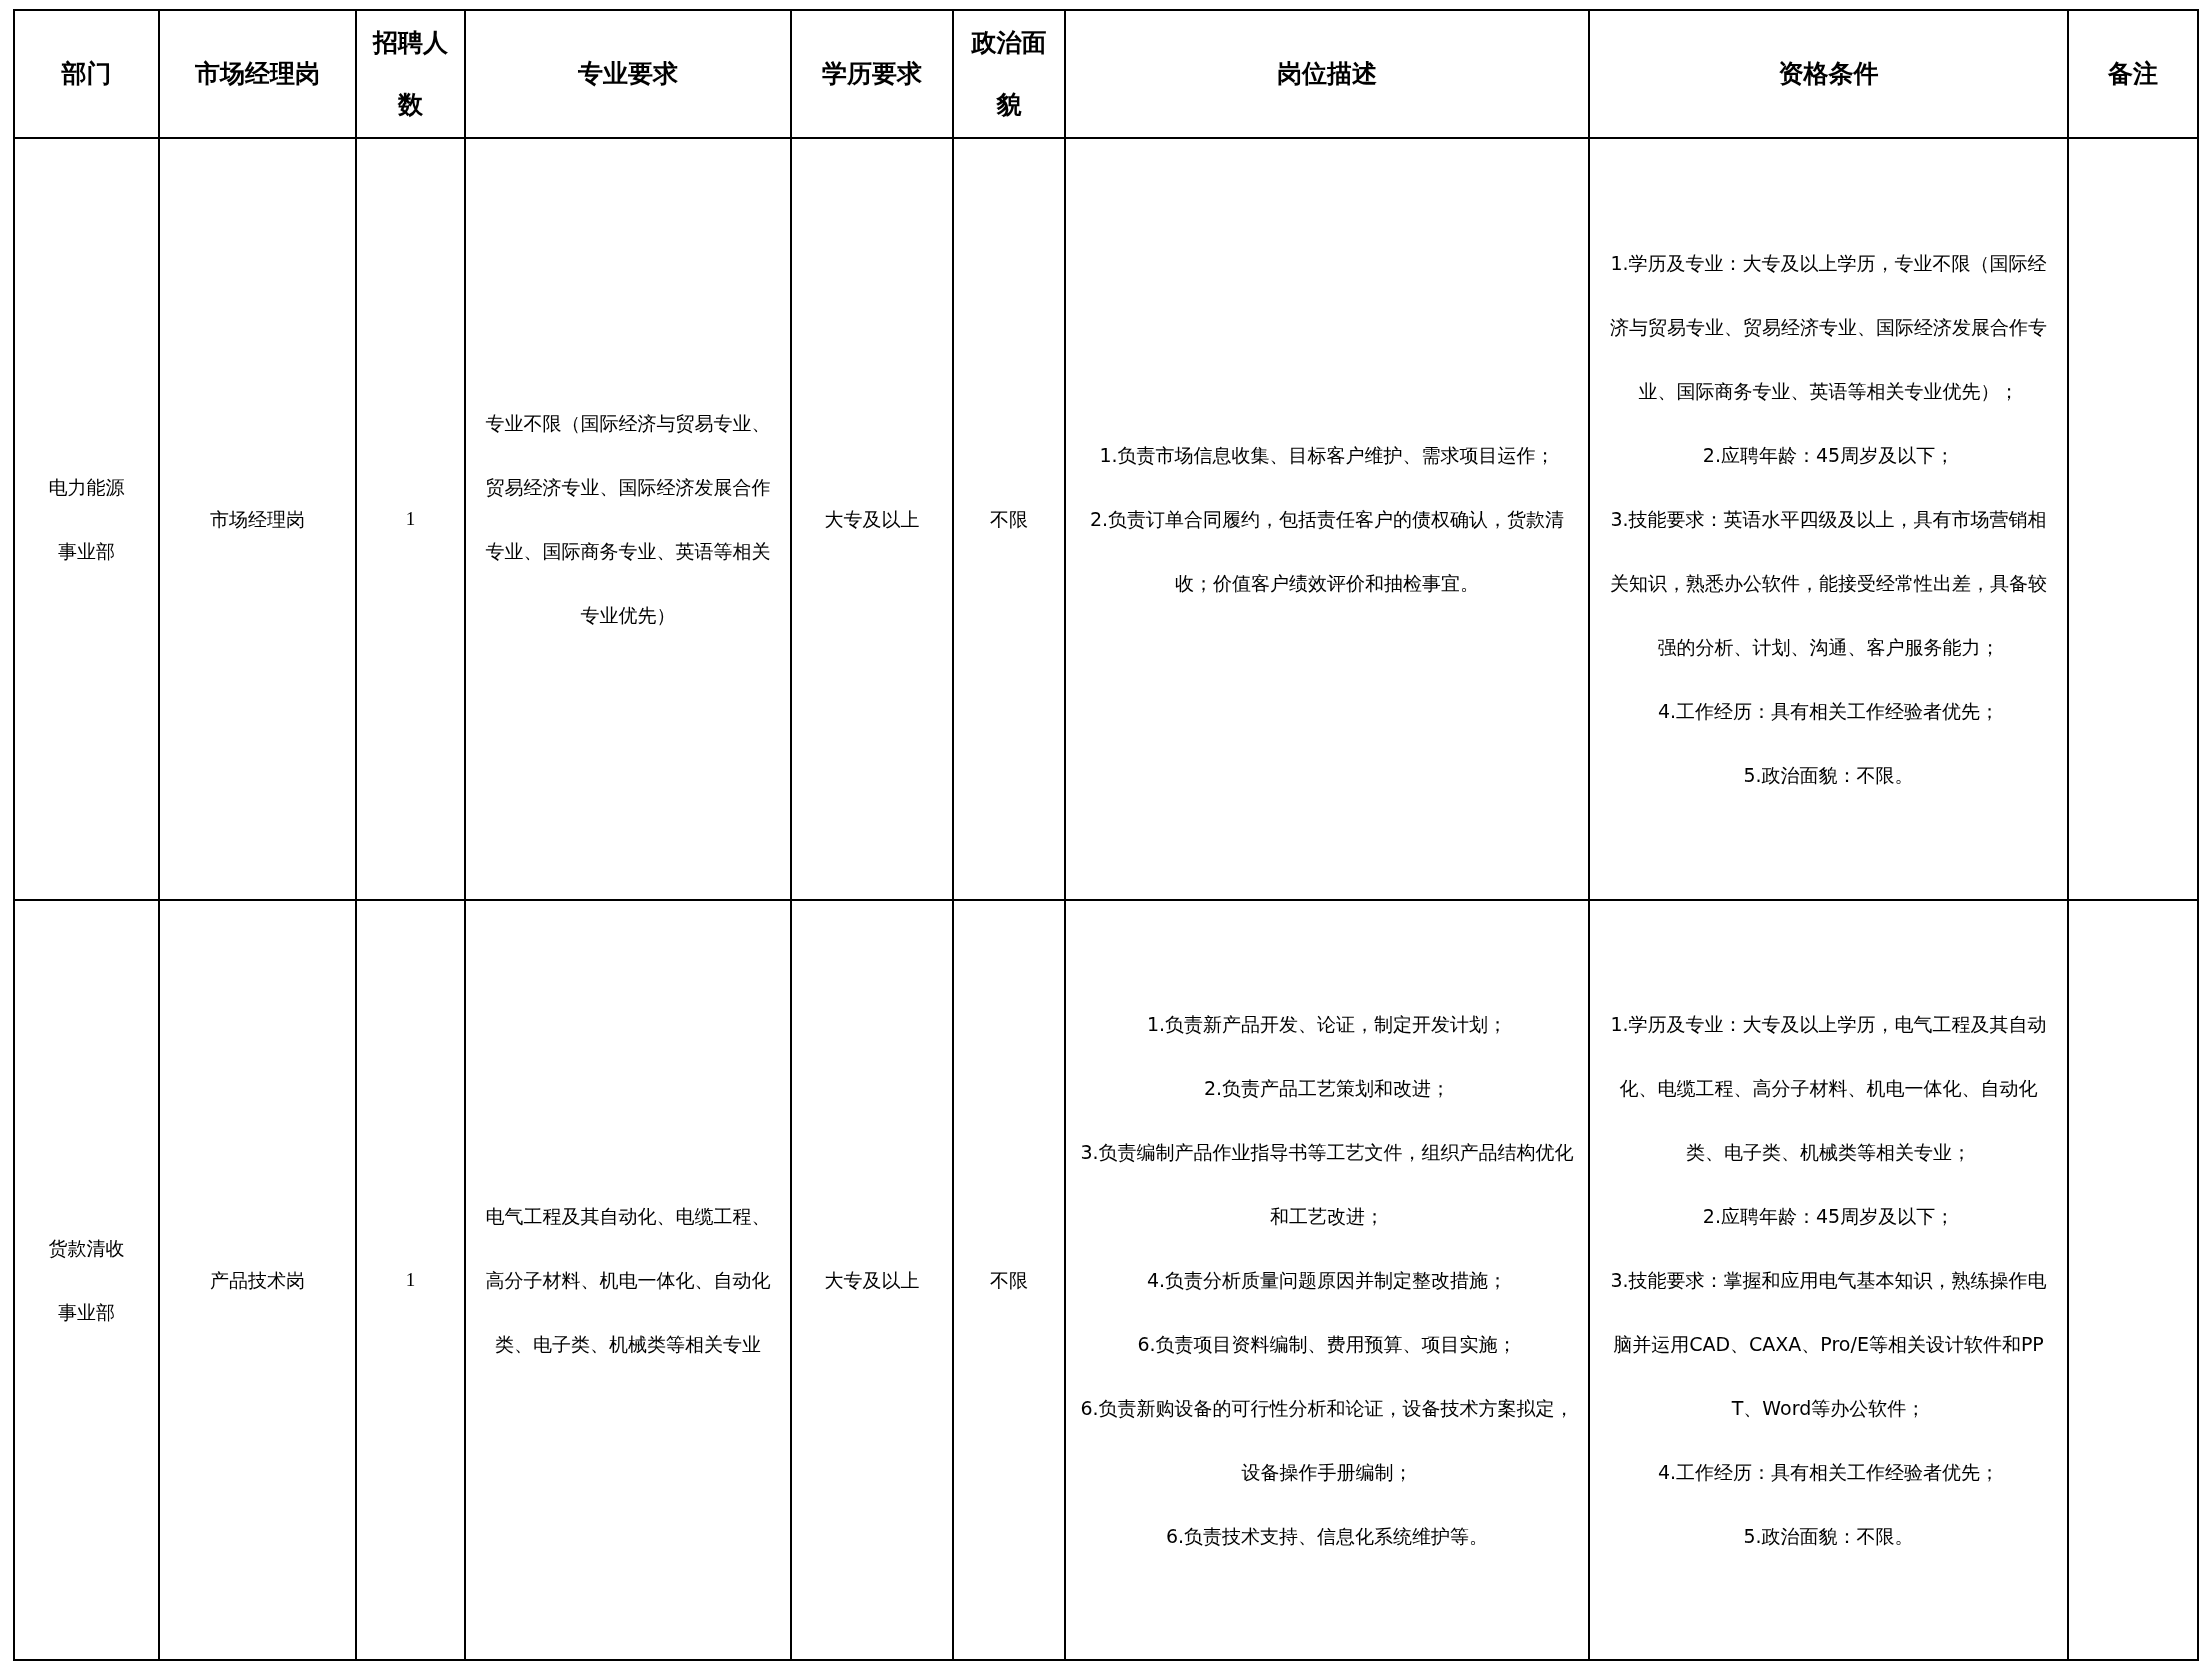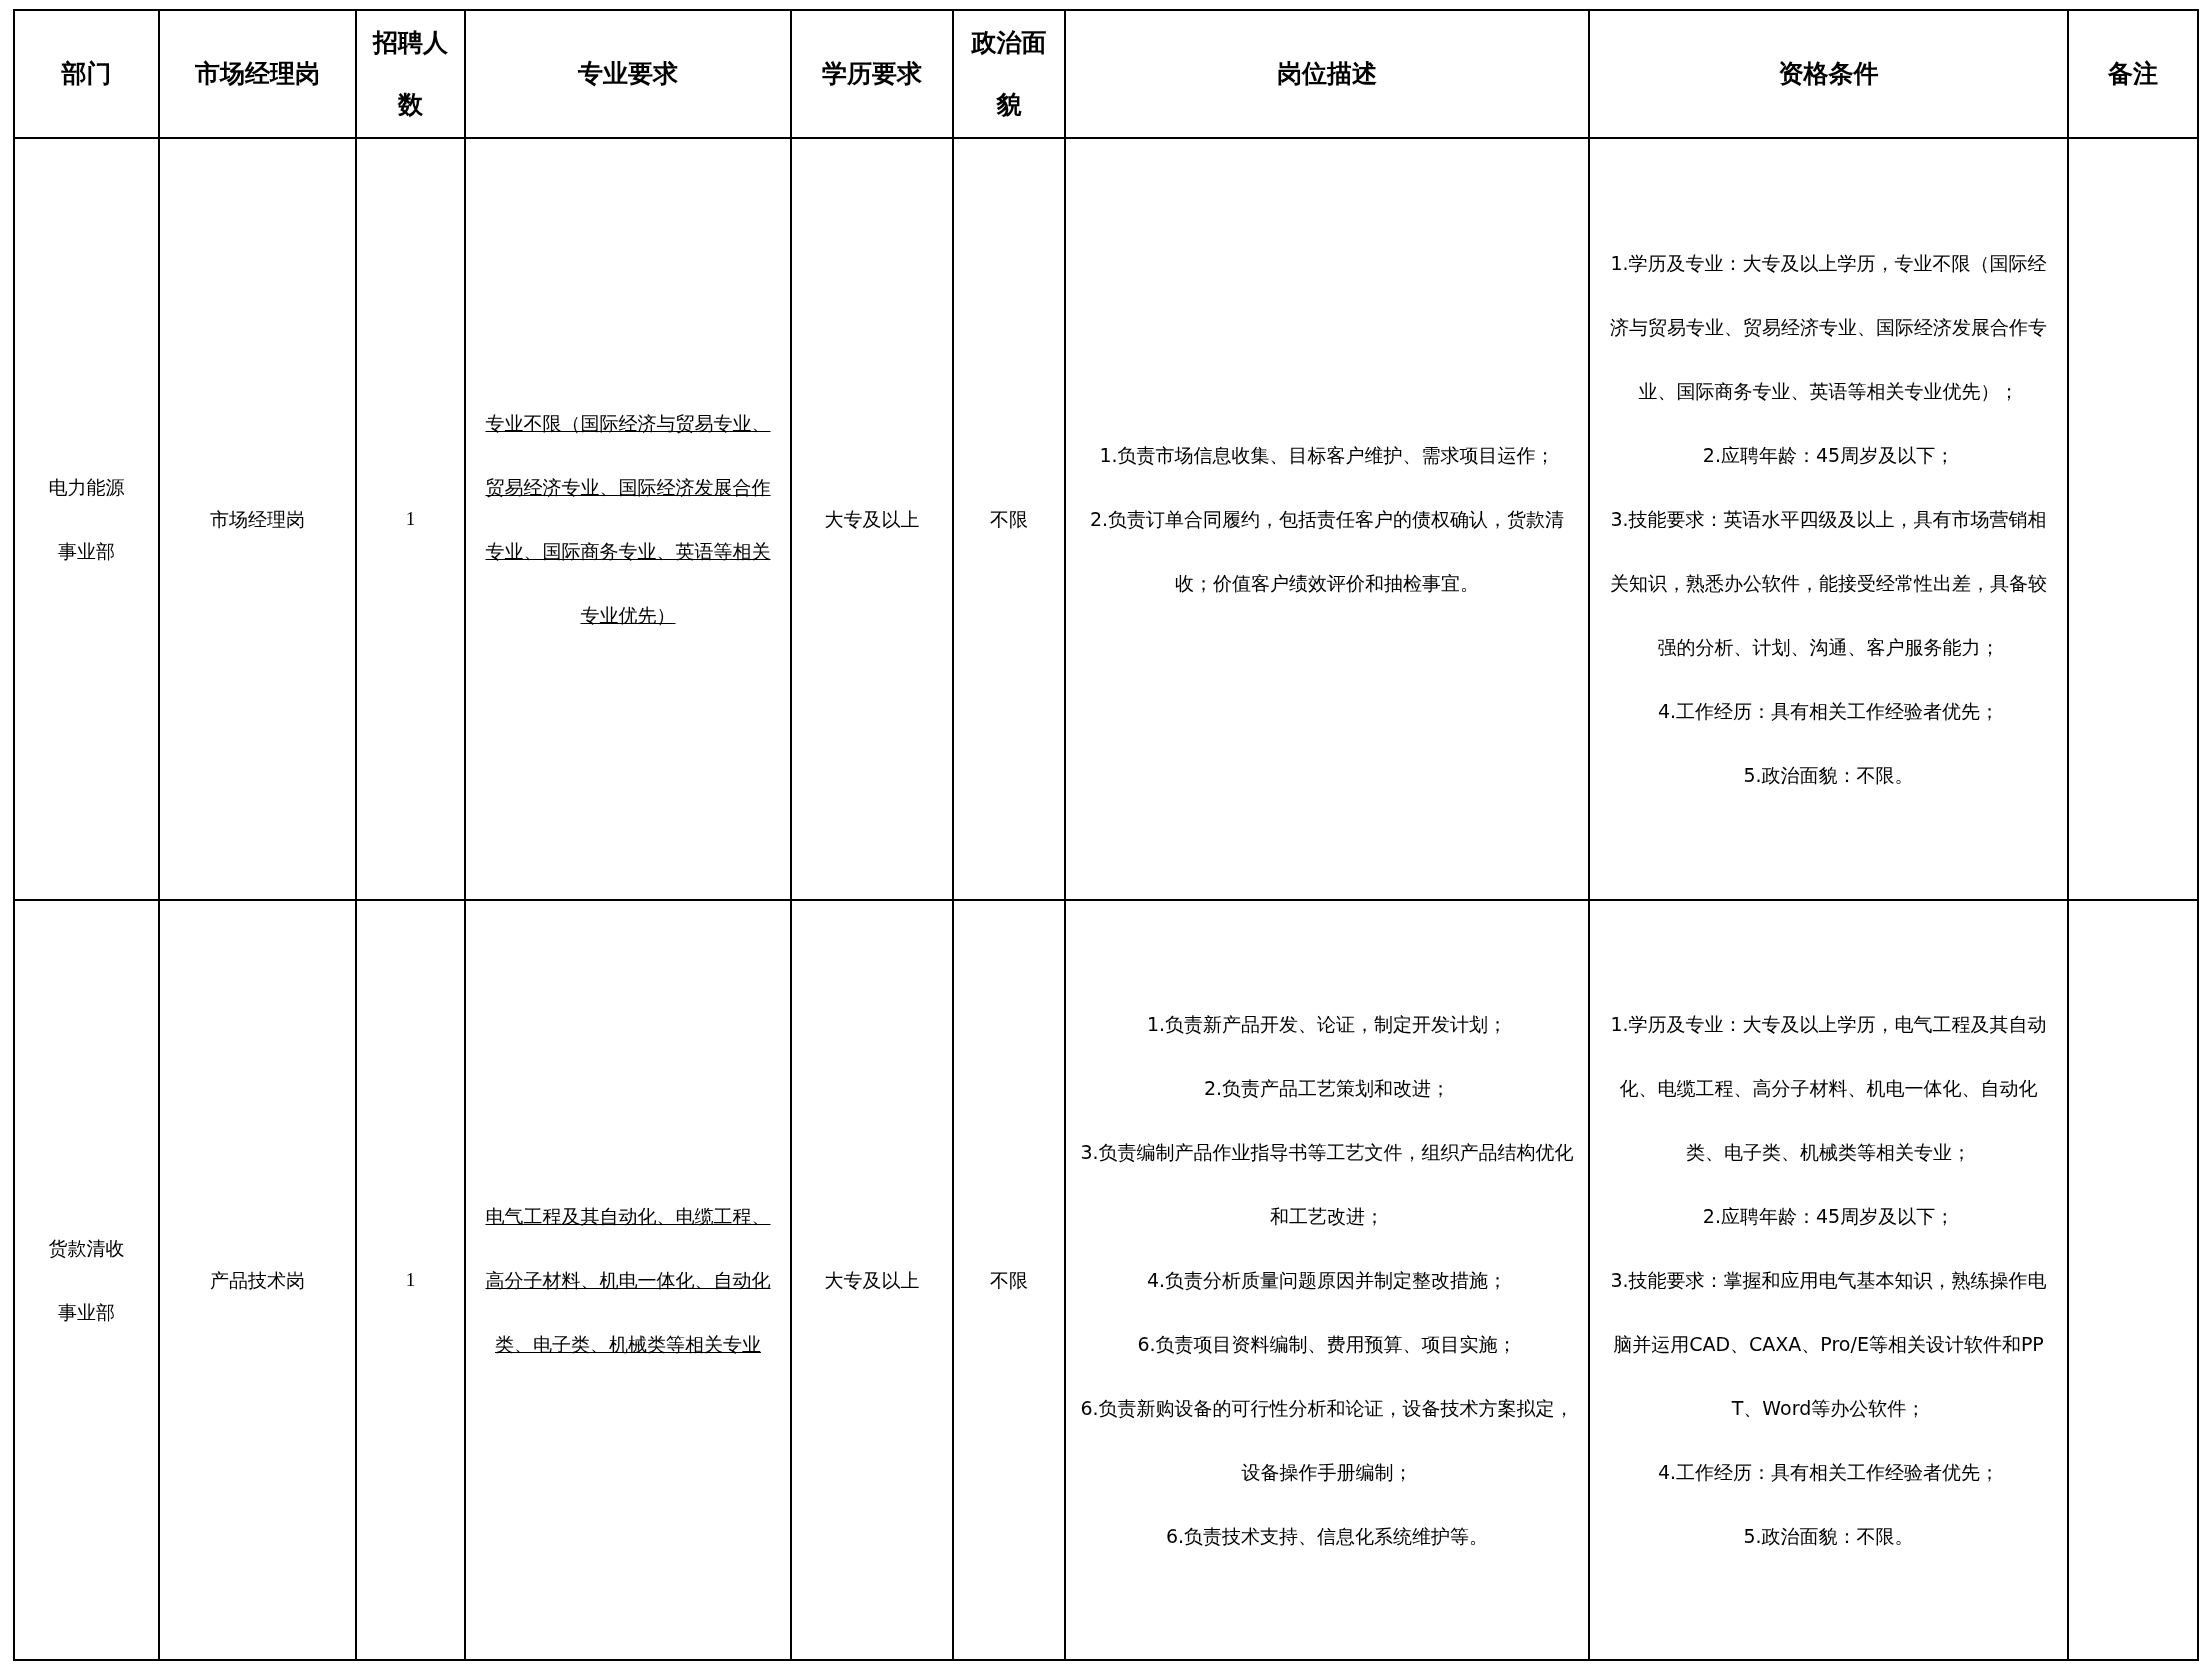--- a/index.html
+++ b/index.html
@@ -38,21 +38,20 @@
       line-height: 62px;
       text-align: center;
     }
     tr.head-row { height: 128px; }
     tr.row-1 { height: 762px; }
     tr.row-2 { height: 760px; }
     td.major {
       text-align: justify;
       text-align-last: center;
       padding: 0 17px;
-      text-decoration: underline;
     }
     td.desc, td.qual {
       padding: 0 17px;
     }
     .line {
       display: block;
     }
   </style>
 </head>
 <body>

